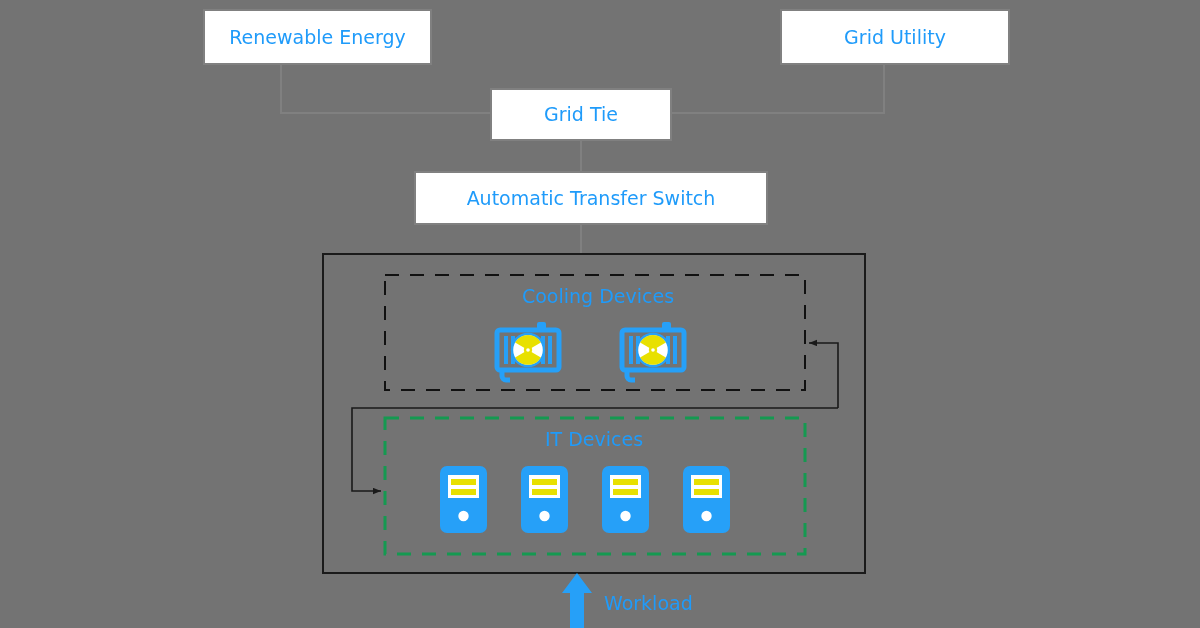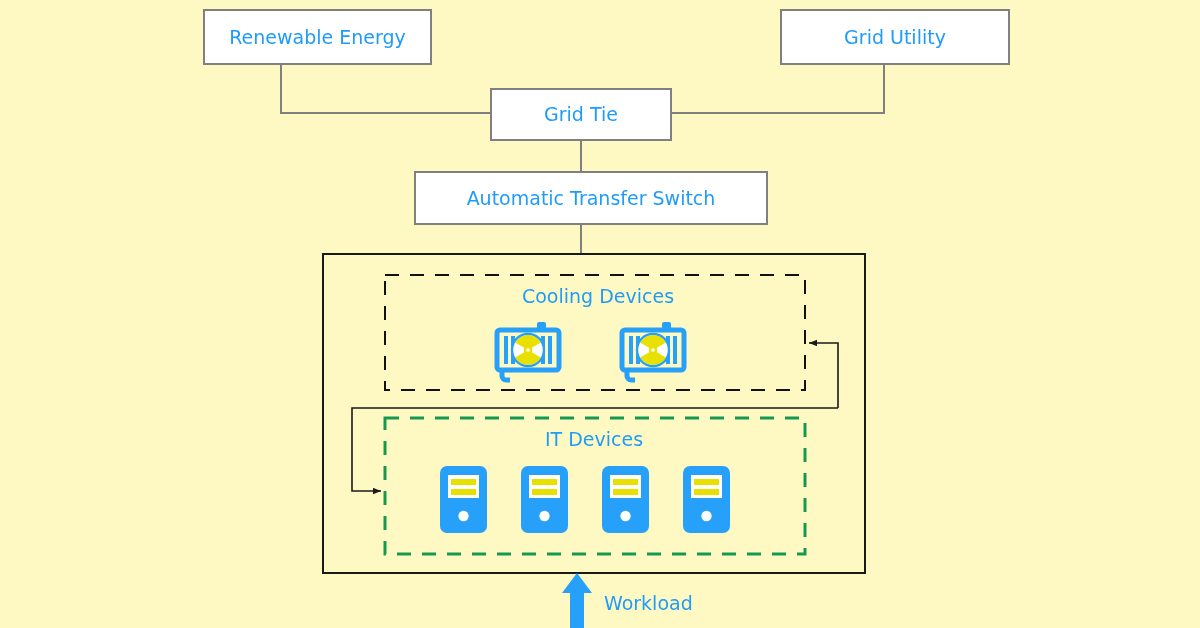--- a/index.html
+++ b/index.html
@@ -10,21 +10,21 @@
   body {
     width: 1200px;
     height: 628px;
     overflow: hidden;
     font-family: "DejaVu Sans", "Liberation Sans", sans-serif;
   }
   #diagram-root {
     position: relative;
     width: 1200px;
     height: 628px;
-    background: #fef9c3;
+    background: #737373;
   }
   #diagram-svg {
     position: absolute;
     top: 0;
     left: 0;
     width: 1200px;
     height: 628px;
     display: block;
   }
   .box-label {

